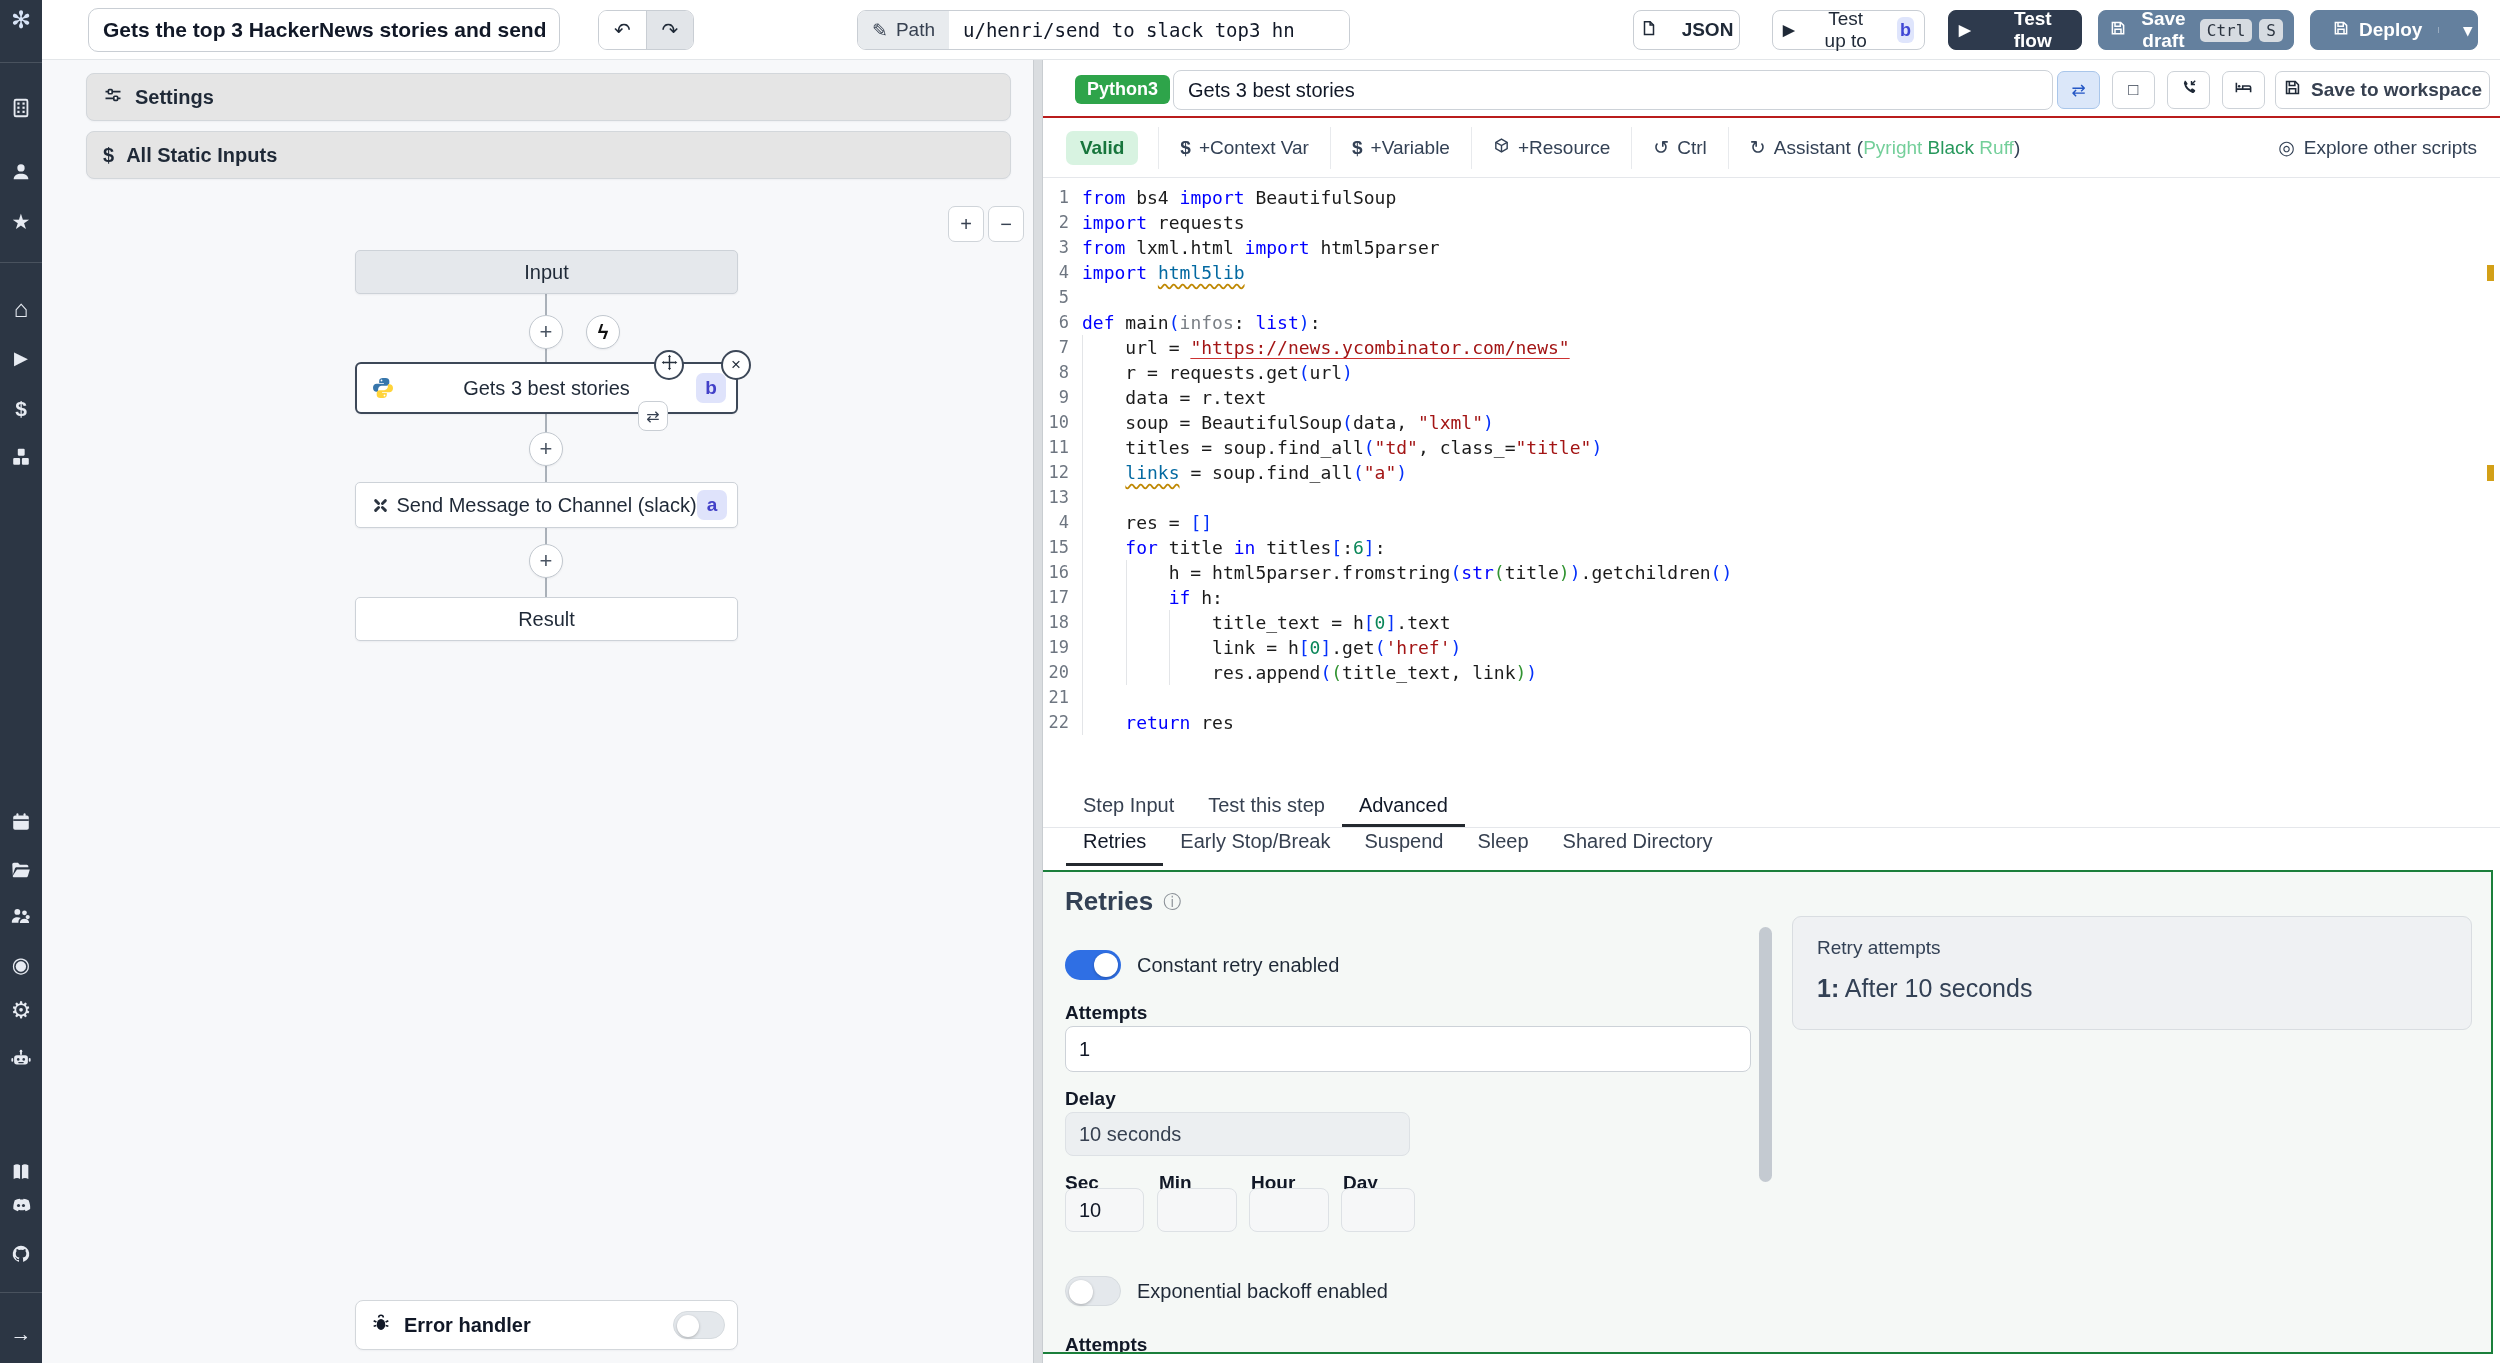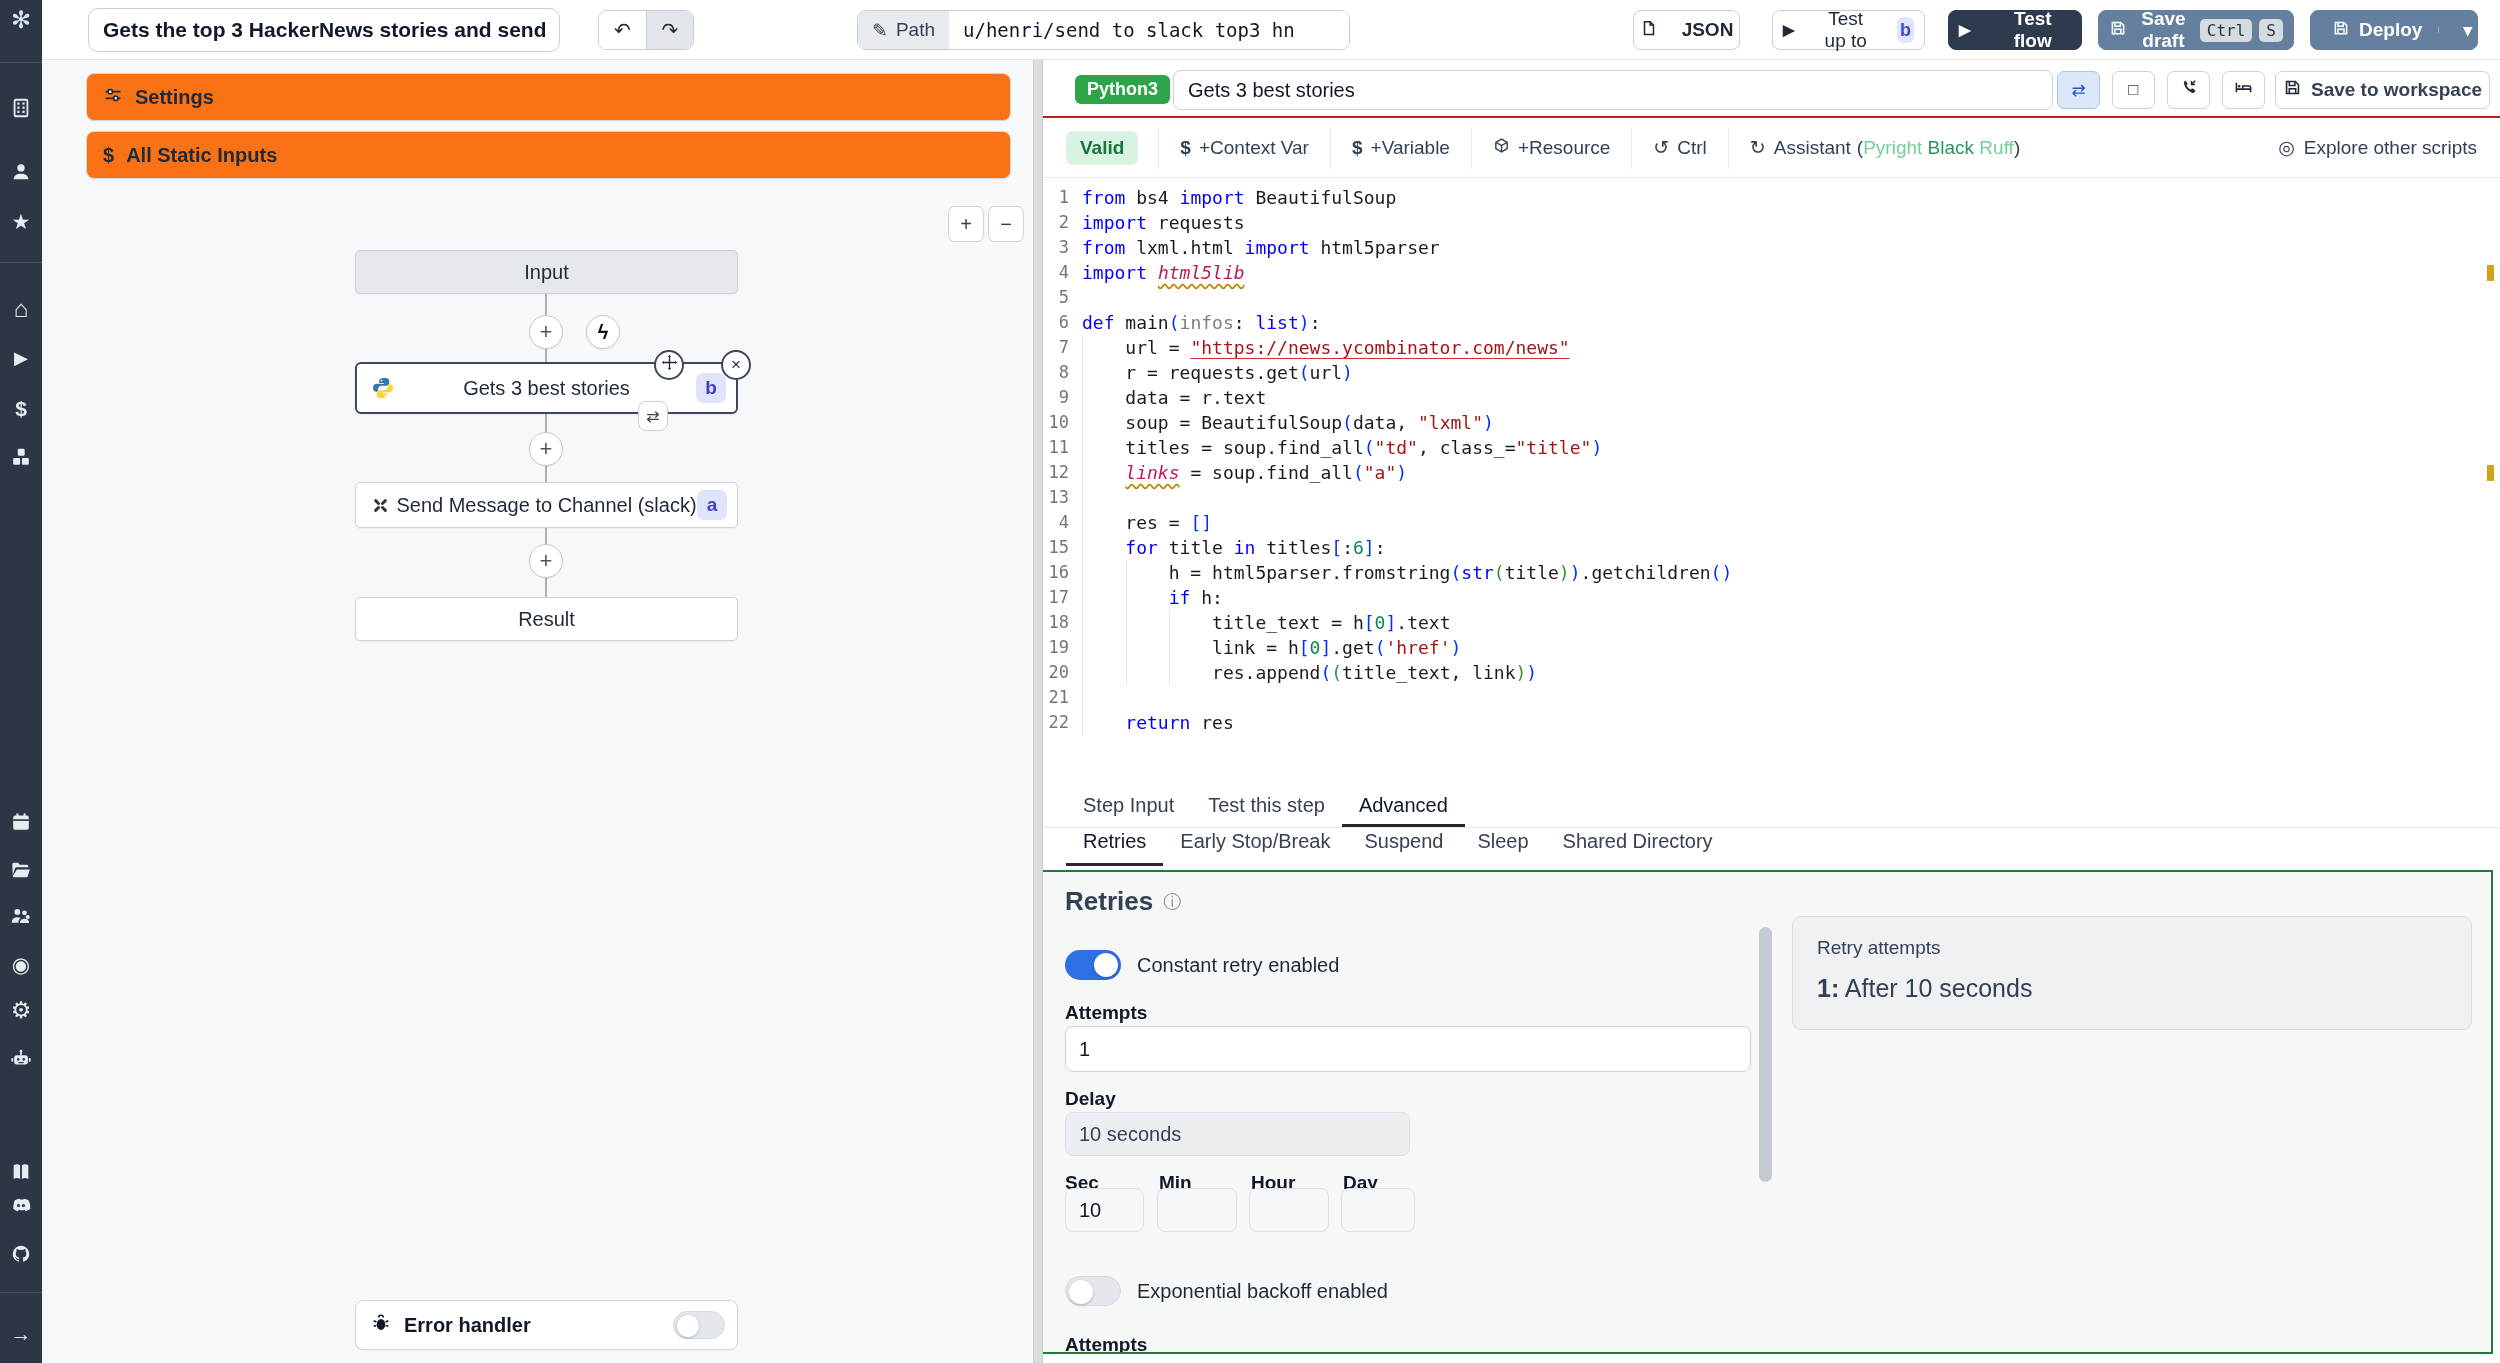--- a/index.html
+++ b/index.html
@@ -32,21 +32,21 @@
   .btn.blue{background:#64809e;border-color:#64809e;color:#fff;}
   .play-ic{font-size:15px;}
   kbd.key{background:#d6dbe1;border-radius:5px;padding:2px 7px;font-family:"DejaVu Sans Mono",monospace;font-size:16px;color:#2b3440;font-weight:400;}
   .chip-b{background:#dfe5fc;color:#4047d4;border-radius:6px;width:26px;height:26px;display:flex;align-items:center;justify-content:center;font-weight:700;font-size:18px;}
   .deploy{padding:16px;overflow:hidden;}
   .deploy-main{display:flex;align-items:center;gap:9px;height:100%;padding:0 16px;border-right:1px solid rgba(255,255,255,.35);}
   .deploy-caret{width:40px;text-align:center;font-size:17px;}
 
   
   .flow-pane{position:absolute;left:42px;top:60px;width:991px;bottom:0;background:#f7f8fa;}
-  .bar{position:absolute;left:44px;width:925px;height:48px;background:#f97316;border:1px solid #d3d7db;border-radius:8px;
+  .bar{position:absolute;left:44px;width:925px;height:48px;background:#e5e5e5;border:1px solid #d3d7db;border-radius:8px;
       display:flex;align-items:center;gap:12px;padding:0 16px;font-weight:700;font-size:20px;color:#1f2937;cursor:pointer;
       box-shadow:0 1px 2px rgba(16,24,40,.04);}
   .zoom-btn{position:absolute;width:36px;height:36px;background:#fff;border:1px solid #cfd4d9;border-radius:7px;font-size:20px;
       color:#374151;display:flex;align-items:center;justify-content:center;cursor:pointer;}
   .vline{position:absolute;left:503px;top:234px;width:2px;height:303px;background:#aab1b9;}
   .node{position:absolute;left:313px;width:383px;background:#fff;border:1px solid #cdd2d8;border-radius:5px;display:flex;
       align-items:center;justify-content:center;font-size:20px;color:#1f2937;cursor:pointer;box-shadow:0 1px 2px rgba(16,24,40,.05);}
   .node .nicon{position:absolute;left:14px;display:flex;align-items:center;}
   .node .nbadge{position:absolute;right:10px;width:30px;height:30px;background:#dfe3fb;color:#4240c8;font-weight:700;font-size:19px;
       border-radius:7px;display:flex;align-items:center;justify-content:center;}
@@ -95,21 +95,21 @@
   .code-area{position:absolute;left:0;top:118px;right:0;height:600px;background:#fff;overflow:hidden;cursor:text;
       font-family:"DejaVu Sans Mono",monospace;font-size:18px;}
   .lines{position:absolute;left:0;top:7px;right:0;}
   .cl{display:flex;height:25px;line-height:25px;}
   .ln{width:26px;text-align:right;margin-right:13px;color:#6e7681;font-size:17px;flex:0 0 auto;}
   .lt{white-space:pre;}
   .tok-k{color:#0000ff;}
   .tok-s{color:#a31515;}
   .tok-su{color:#a31515;text-decoration:underline;text-decoration-color:#cd3131;text-underline-offset:4px;}
   .tok-n{color:#098658;}
-  .tok-g{color:#be185d;text-decoration:underline wavy #bf8803;text-underline-offset:4px;font-style:italic;}
+  .tok-g{color:#0369a1;text-decoration:underline wavy #bf8803;text-underline-offset:4px;}
   .tok-gl{color:#7a7f85;}
   .tok-b1{color:#0431fa;}
   .tok-b2{color:#319331;}
   .tok-t{color:#1b1b1b;}
   .guide{position:absolute;width:1px;background:#e3e5e8;}
   .ruler-mark{position:absolute;right:6px;width:7px;height:16px;background:#d3a017;}
 
   
   .ed-tabs{position:absolute;left:0;top:718px;right:0;height:42px;border-bottom:1px solid #e5e7eb;display:flex;padding-left:23px;margin-top:8px;}
   .ed-subtabs{position:absolute;left:0;top:760px;right:0;height:46px;display:flex;padding-left:23px;}

